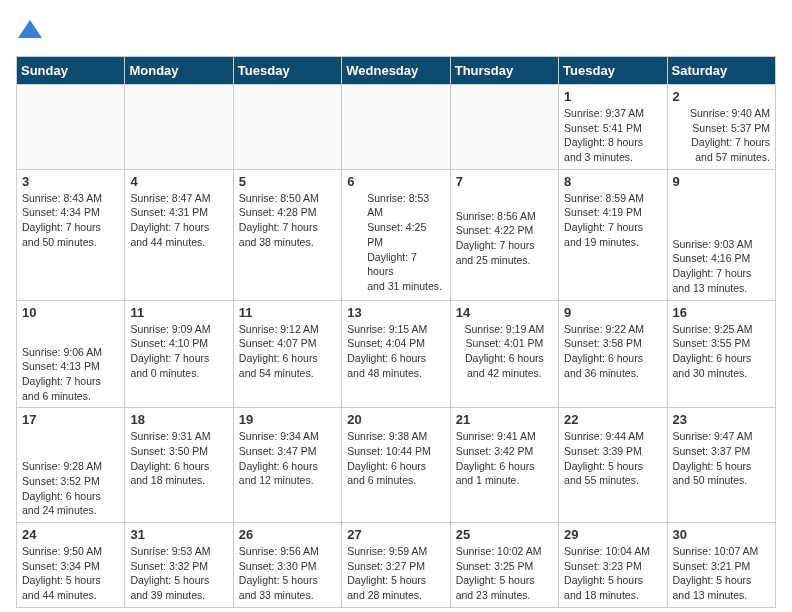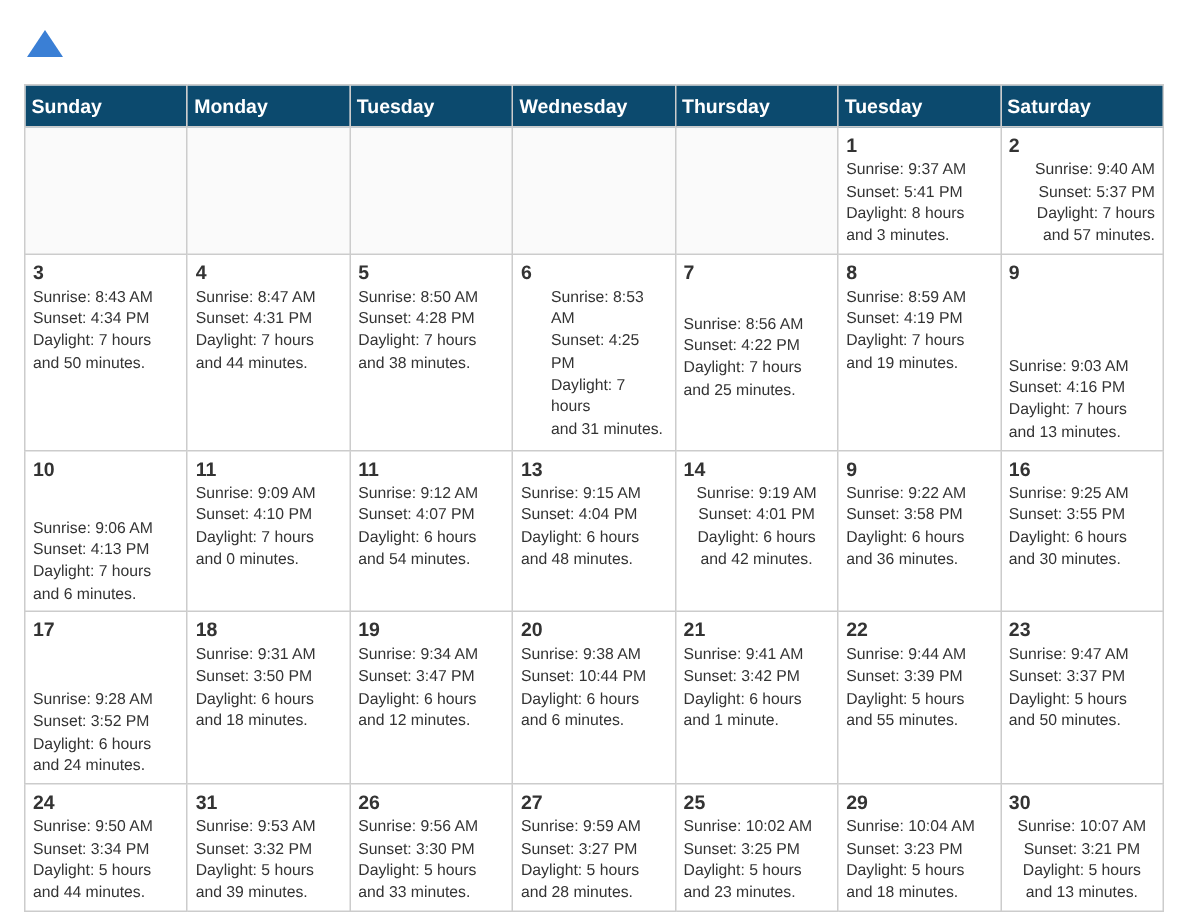--- a/index.html
+++ b/index.html
@@ -333,20 +333,20 @@
         </td>
         <td>
           <span class="day-num">29</span>
           <div class="day-info" style="white-space: pre-line;">Sunrise: 10:04 AM
 Sunset: 3:23 PM
 Daylight: 5 hours
 and 18 minutes.</div>
         </td>
         <td>
           <span class="day-num">30</span>
-          <div class="day-info" style="white-space: pre-line; text-align: center;">Sunrise: 10:07 AM
+          <div class="day-info" style="white-space: pre-line;">Sunrise: 10:07 AM
 Sunset: 3:21 PM
 Daylight: 5 hours
 and 13 minutes.</div>
         </td>
       </tr>
     </tbody>
 </table>
 
 </body></html>

